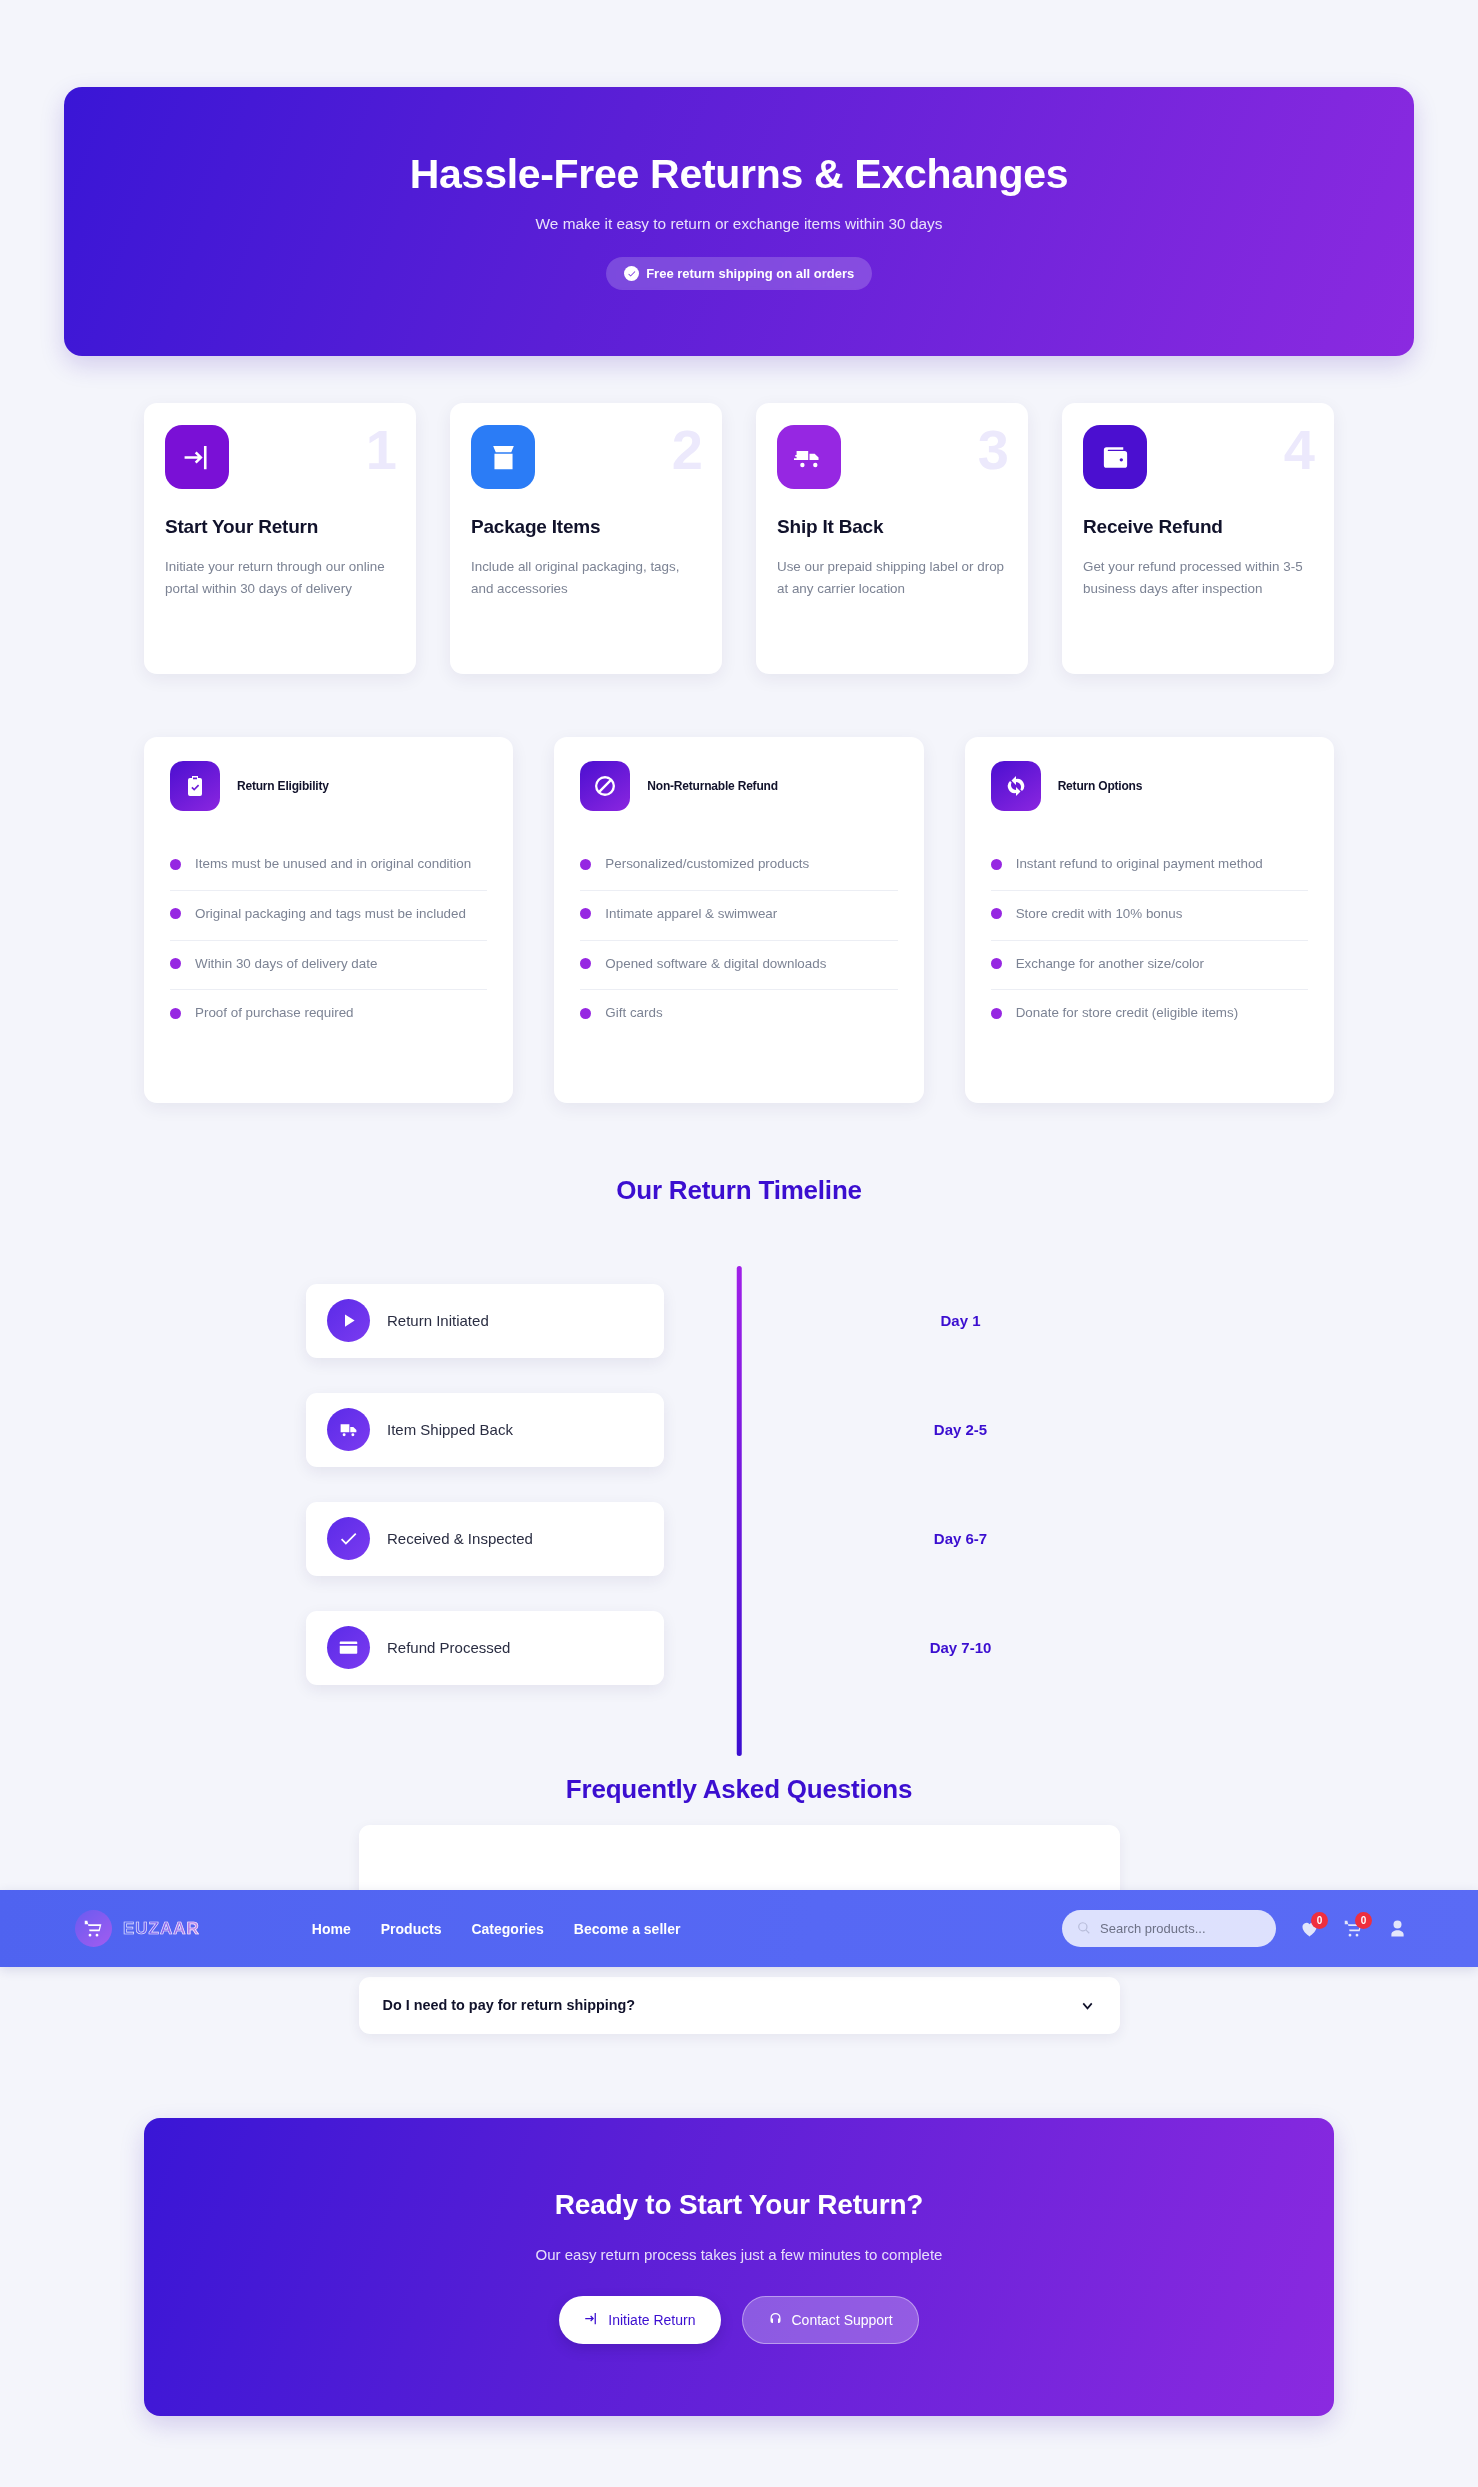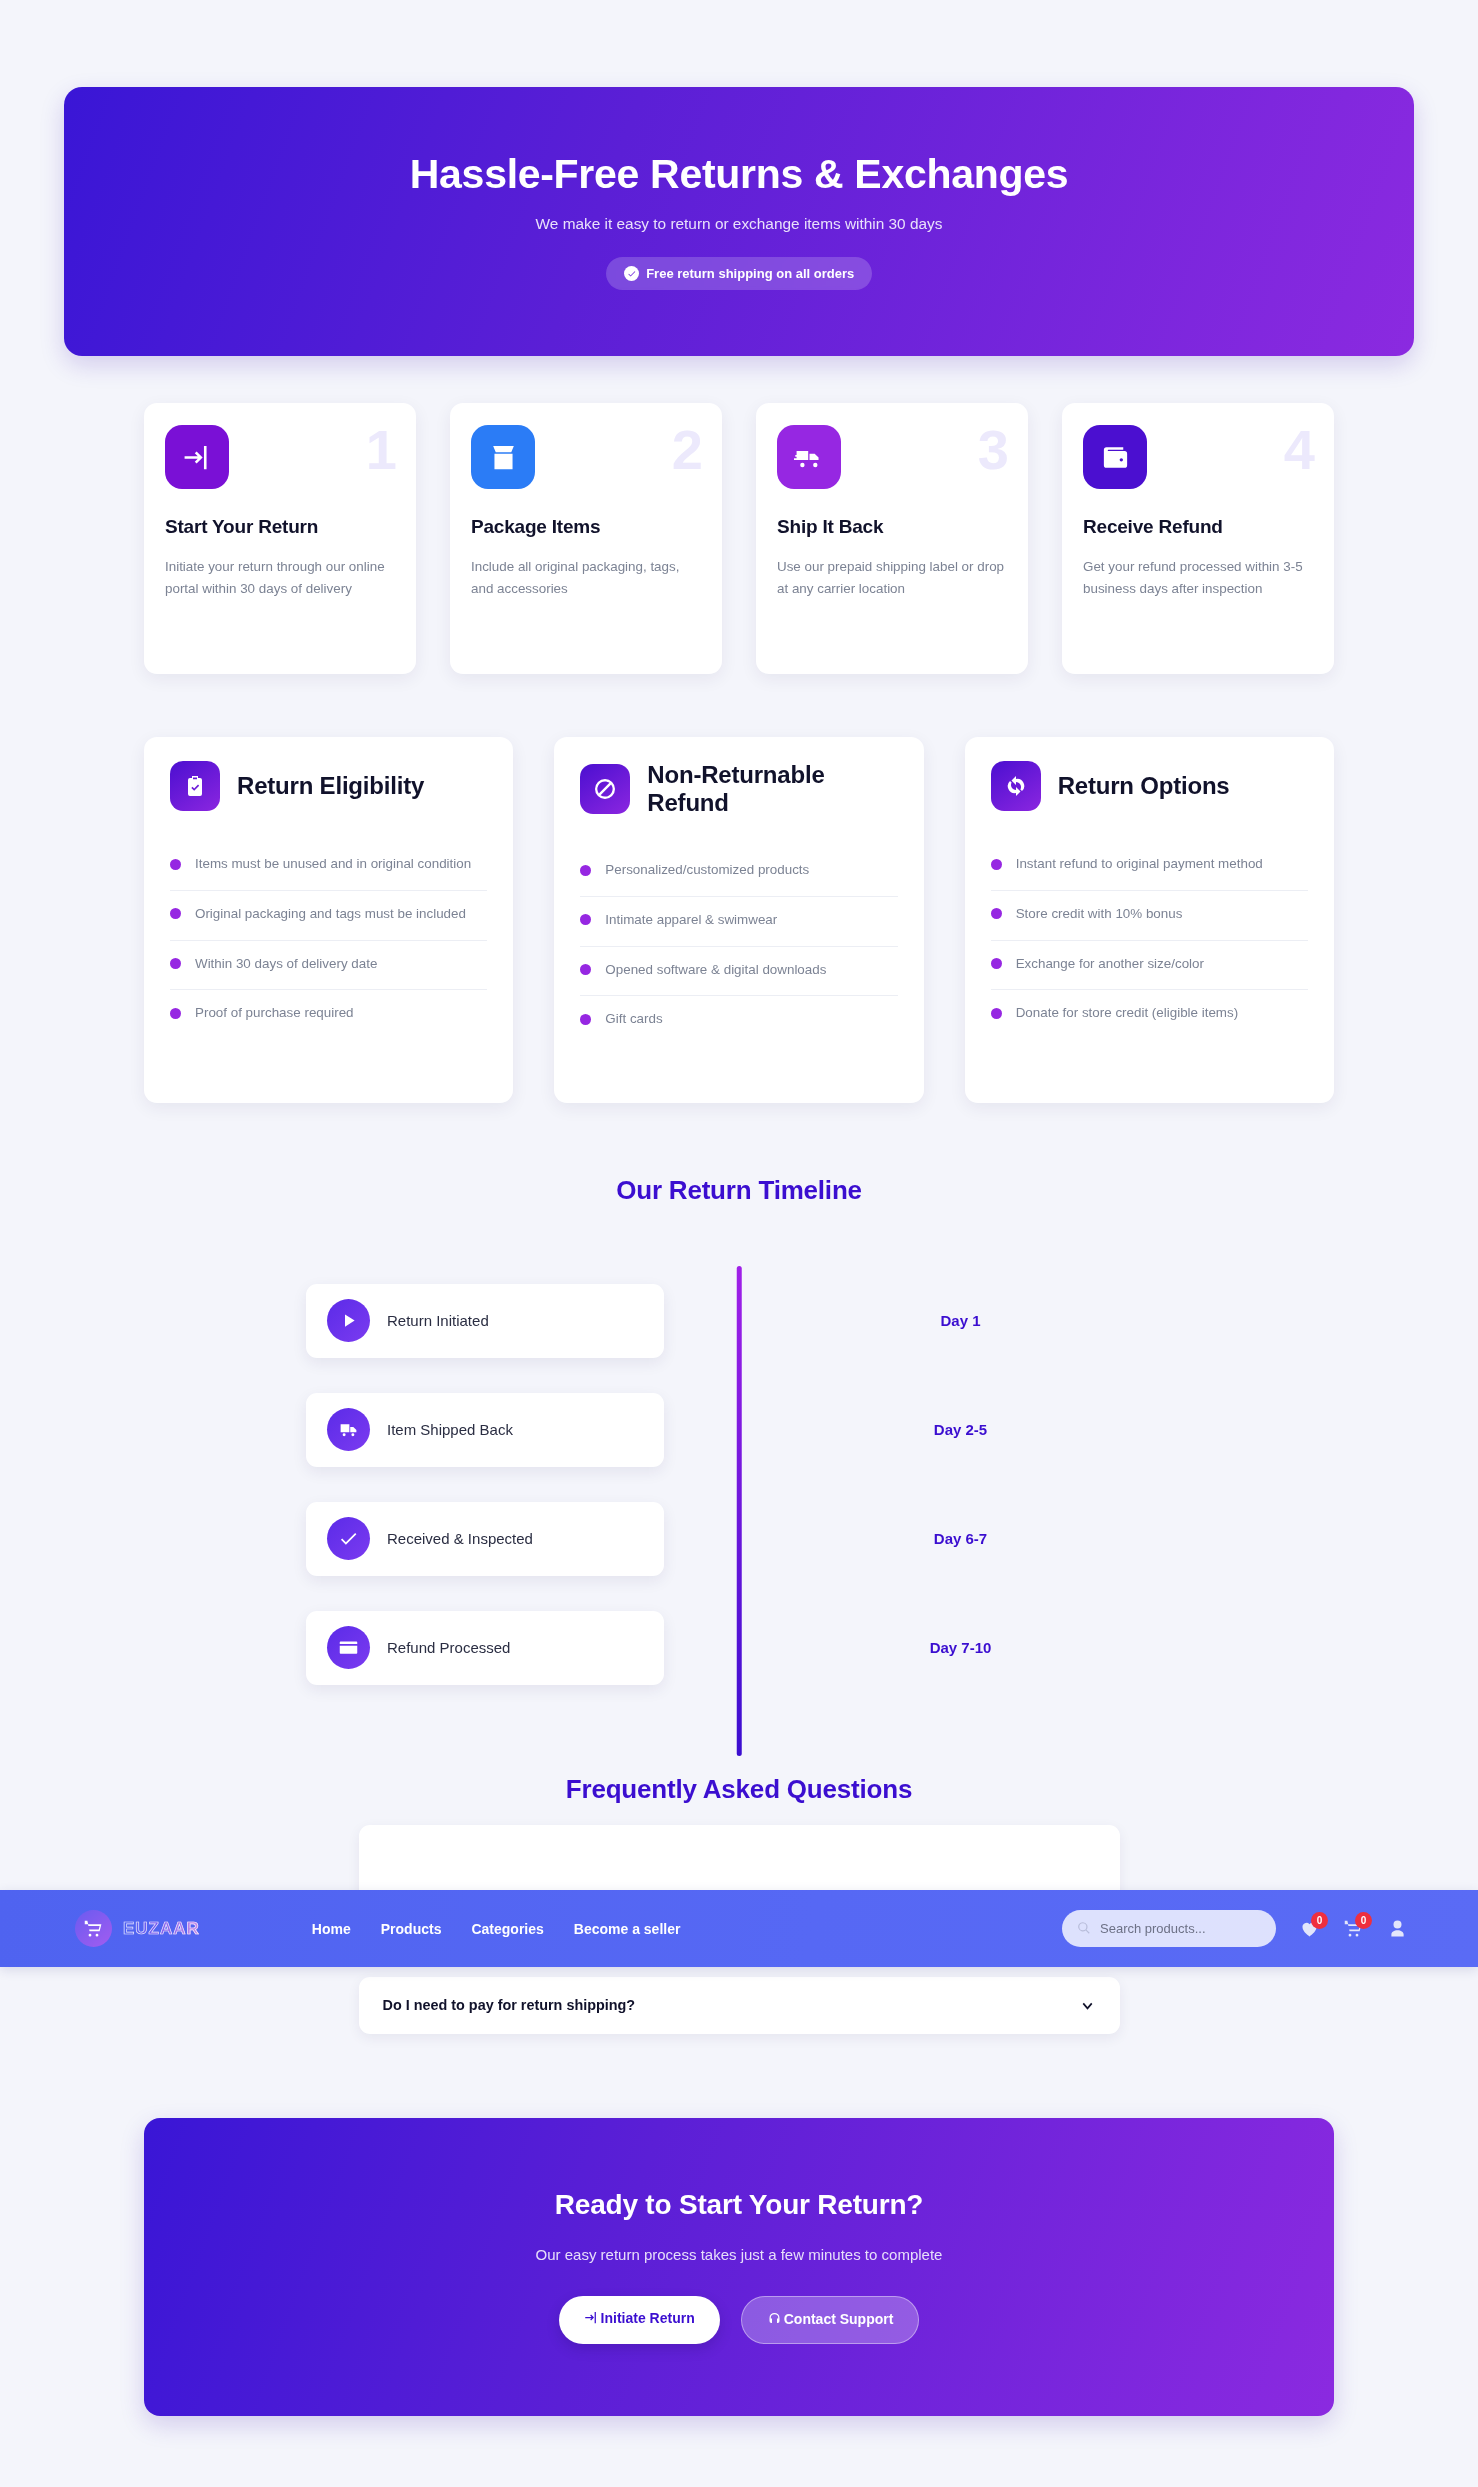--- a/index.html
+++ b/index.html
@@ -77,21 +77,21 @@
     background:#fff;border-radius:13px;padding:24px 26px 26px 26px;
     box-shadow:0 5px 17px rgba(40,30,90,.07);min-height:366px;
   }
   .info-head{display:flex;align-items:center;gap:17px;}
   .info-icon{
     width:50px;height:50px;border-radius:13px;flex:0 0 auto;
     background:linear-gradient(145deg,#4b0fd0 0%,#8b26e0 100%);
     display:flex;align-items:center;justify-content:center;
   }
   .info-icon svg{width:24px;height:24px;fill:#fff;}
-  .info-title{font-size:24px;font-weight:700;color:#11122b;letter-spacing:-0.2px;}
+  .info-title{font-size:12px;font-weight:700;color:#11122b;letter-spacing:-0.2px;}
   .info-list{margin-top:30px;list-style:none;}
   .info-list li{
     display:flex;align-items:flex-start;gap:14px;
     padding:13px 0 15px 0;border-bottom:0.5px solid #eceef4;
     font-size:13.4px;line-height:1.55;color:#7c8394;
   }
   .info-list li:last-child{border-bottom:none;}
   .dot{
     width:11px;height:11px;border-radius:50%;background:#9627e2;flex:0 0 auto;margin-top:4.5px;
   }
@@ -188,22 +188,22 @@
   .cta{
     margin:84px 144px 0 144px;height:298px;border-radius:16px;
     background:linear-gradient(110deg,#3a16d6 0%,#5b1fd6 40%,#8b2ae0 100%);
     display:flex;flex-direction:column;align-items:center;justify-content:center;
     box-shadow:0 9px 25px rgba(60,20,180,.18);
   }
   .cta-title{color:#fff;font-size:28px;font-weight:800;letter-spacing:-0.2px;text-align:center;}
   .cta-sub{color:#e7defa;font-size:15px;margin-top:25px;text-align:center;}
   .cta-btns{display:flex;gap:21px;margin-top:33px;}
   .btn{
-    display:inline-flex;gap:2px;border-radius:497px;
-    padding:14px 25px;font-size:14px;font-weight:700;cursor:pointer;
+    display:inline-flex;align-items:center;gap:9px;border-radius:497px;
+    padding:14px 25px;font-size:14px;font-weight:400;cursor:pointer;
   }
   .btn svg{width:15px;height:15px;flex:0 0 auto;}
   .btn-white{background:#fff;color:#3b0ed0;box-shadow:0 5px 13px rgba(20,0,80,.18);}
   .btn-white svg{fill:#3b0ed0;}
   .btn-ghost{background:rgba(255,255,255,.26);color:#fff;border:0.5px solid rgba(255,255,255,.4);}
   .btn-ghost svg{fill:#fff;}
 </style>
 </head>
 <body>
 

